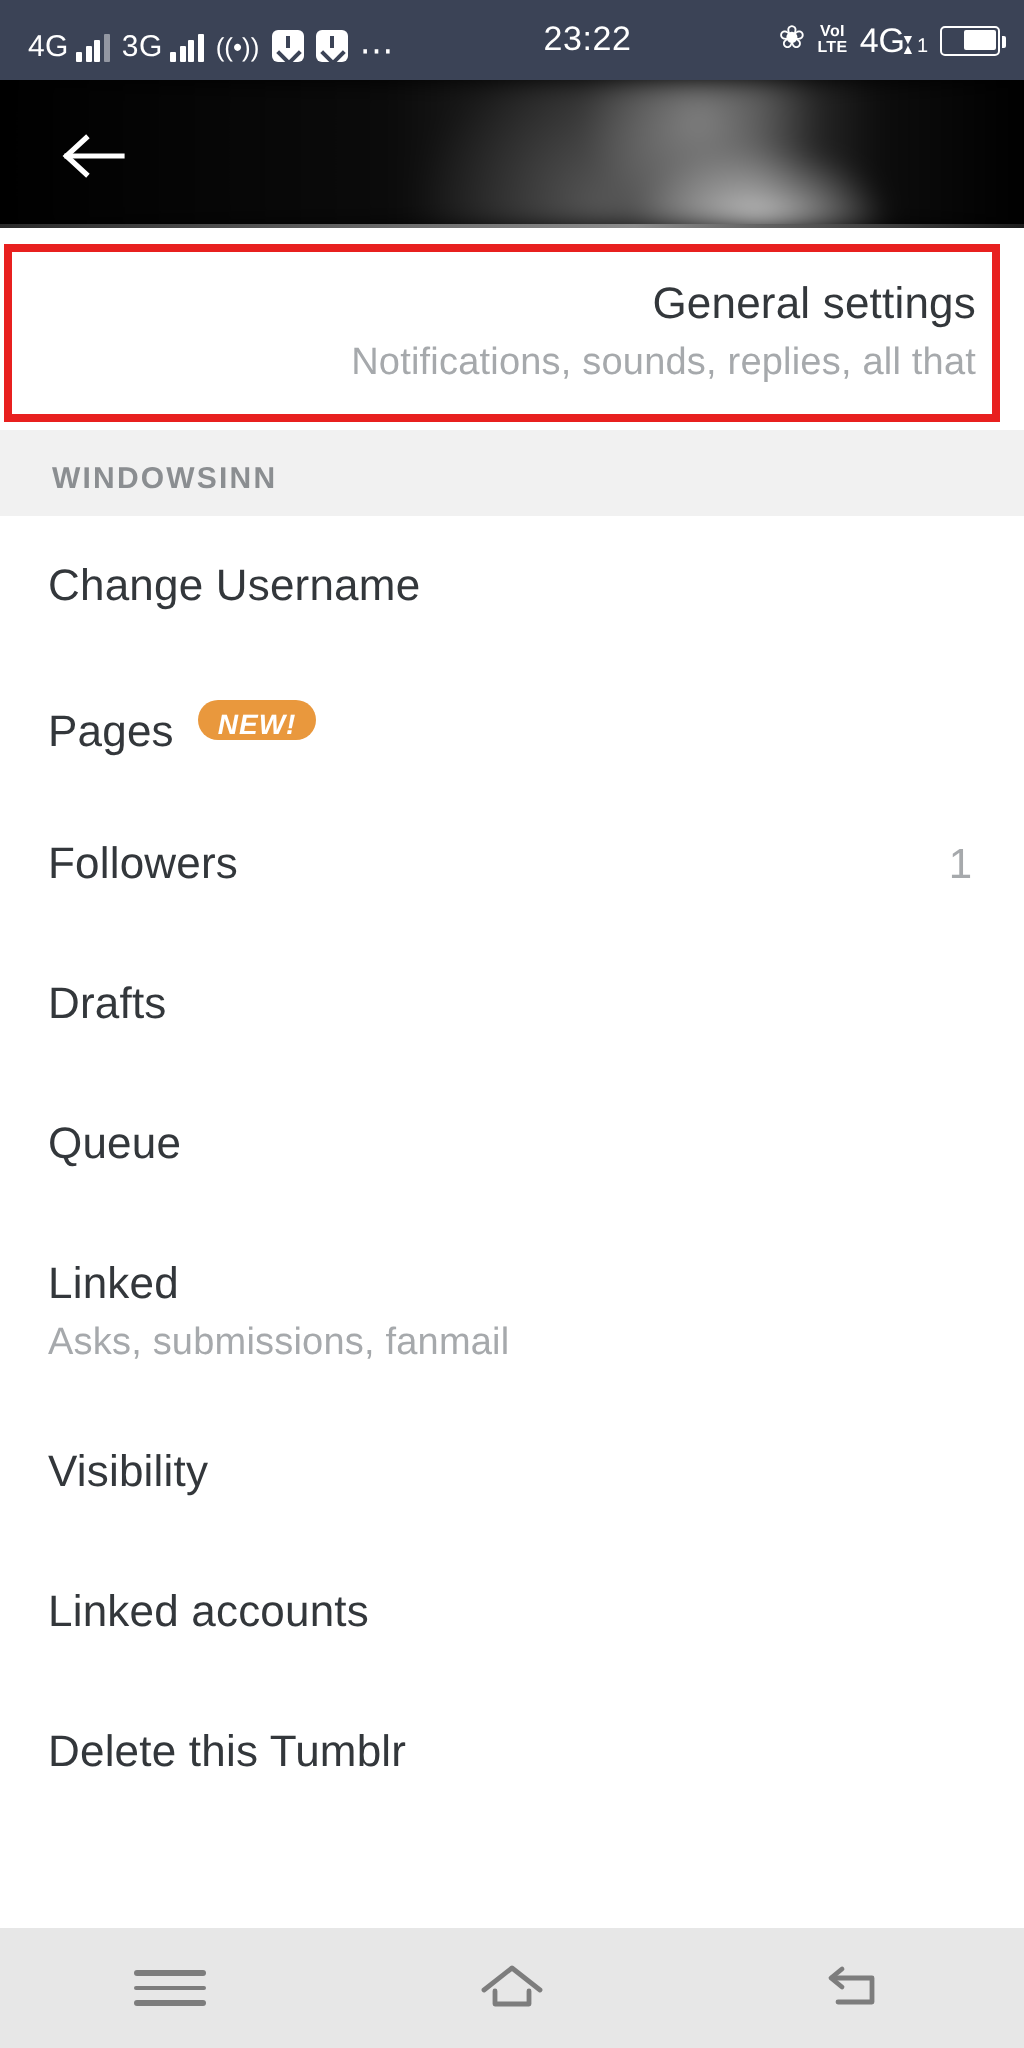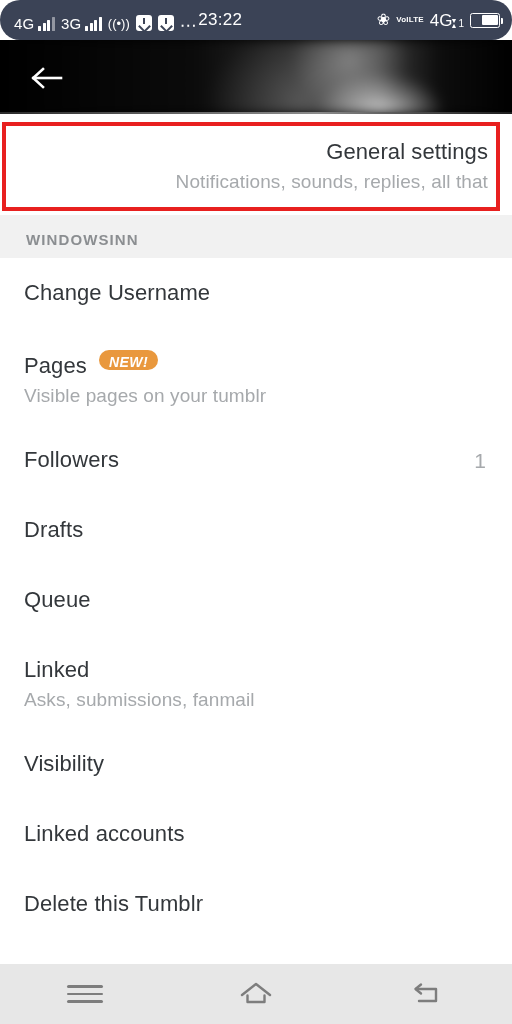--- a/index.html
+++ b/index.html
@@ -8,24 +8,24 @@
     background:#ffffff;
     font-family:"Liberation Sans", sans-serif;
     overflow:hidden;
   }
   #screen { position:relative; width:512px; height:1024px; background:#fff; }
 
   
   .statusbar{
     position:absolute; top:0; left:0; width:512px; height:40px;
     background:#3b4356; color:#fff;
-    display:flex; align-items:center;border-radius:20px;
+    display:flex; align-items:center;
   }
   .sb-left{ display:flex; align-items:flex-end; gap:6px; padding-left:14px; height:22px;}
-  .sb-mid{ flex:1; display:flex; align-items:center; }
+  .sb-mid{ flex:1; display:flex; justify-content:center; align-items:center; }
   .sb-right{ display:flex; align-items:center; gap:6px; padding-right:12px; }
   .net-label{ font-size:15px; line-height:15px; letter-spacing:.2px; }
   .bars{ display:flex; align-items:flex-end; gap:1.5px; height:15px; }
   .bars i{ display:block; width:3px; background:#fff; border-radius:.5px;}
   .bars i:nth-child(1){height:5px}
   .bars i:nth-child(2){height:8px}
   .bars i:nth-child(3){height:11px}
   .bars i:nth-child(4){height:14px}
   .bars.dim i:nth-child(4){opacity:.45}
   .sig-group{ display:flex; align-items:flex-end; gap:4px; }
@@ -38,21 +38,21 @@
     content:""; position:absolute; left:7px; top:3px; width:2px; height:6px; background:#3b4356;
   }
   .dl-icon::after{
     content:""; position:absolute; left:4.5px; top:7px; width:7px; height:7px;
     border-left:2px solid #3b4356; border-bottom:2px solid #3b4356;
     transform:rotate(-45deg); transform-origin:center;
   }
   .dots{ font-size:17px; line-height:10px; letter-spacing:1.5px; }
   .clock{ font-size:17px; letter-spacing:.3px; }
   .bt{ font-size:16px; line-height:16px; }
-  .volte{ display:flex; flex-direction:row; align-items:center; line-height:8px;text-align:right; }
+  .volte{ display:flex; flex-direction:column; align-items:center; line-height:8px;text-align:right; }
   .volte span{ font-size:8px; font-weight:bold; letter-spacing:.2px; }
   .g4{ display:flex; align-items:flex-end; }
   .g4 .t{ font-size:17px; line-height:17px; }
   .g4 .ar{ display:flex; flex-direction:column; font-size:7px; line-height:5px; margin-left:-2px; margin-bottom:1px;}
   .g4 .one{ font-size:10px; line-height:11px; margin-left:1px;}
   .battery{
     width:30px; height:15px; border:1.6px solid #fff; border-radius:2.5px;
     position:relative; display:flex; align-items:center; padding:1.5px;
   }
   .battery::after{
@@ -201,21 +201,20 @@
     </div>
 
     <div class="row item">
       <div class="row-title">Change Username</div>
     </div>
 
     <div class="row item with-sub">
       <div class="row-title">
         <span>Pages</span><span class="badge">NEW!</span>
       </div>
-      <div class="row-sub">Visible pages on your tumblr</div>
     </div>
 
     <div class="row item">
       <div class="row-title">Followers</div>
       <div class="row-value" style="top:24px">1</div>
     </div>
 
     <div class="row item">
       <div class="row-title">Drafts</div>
     </div>

